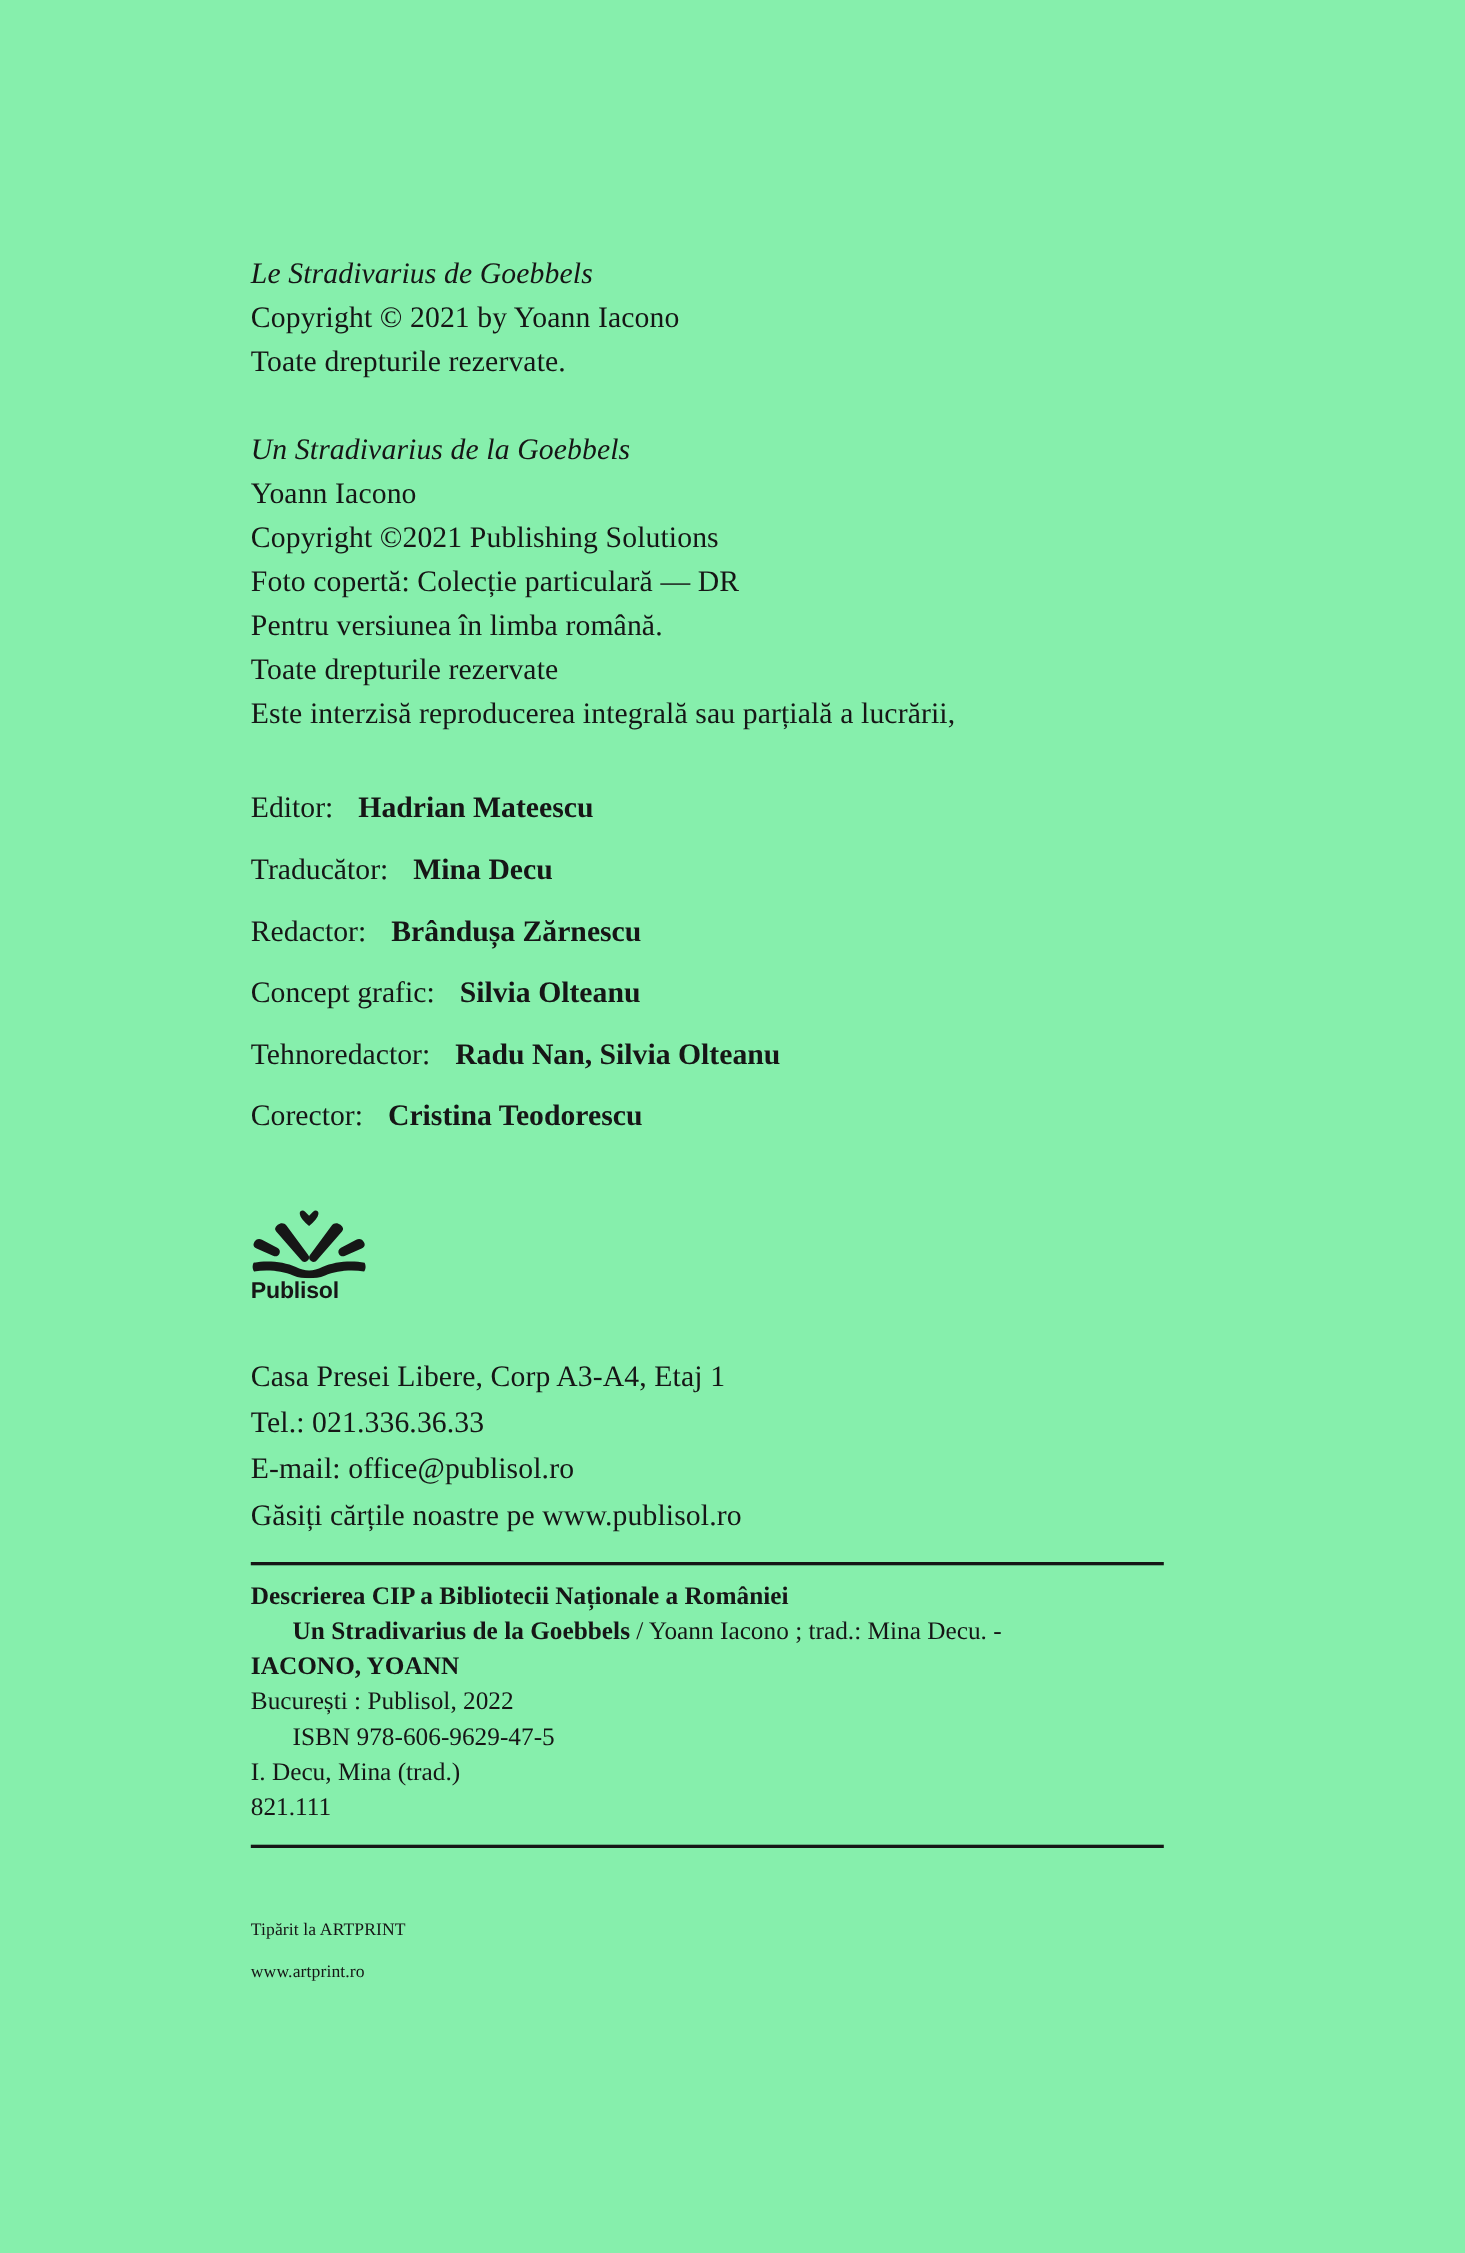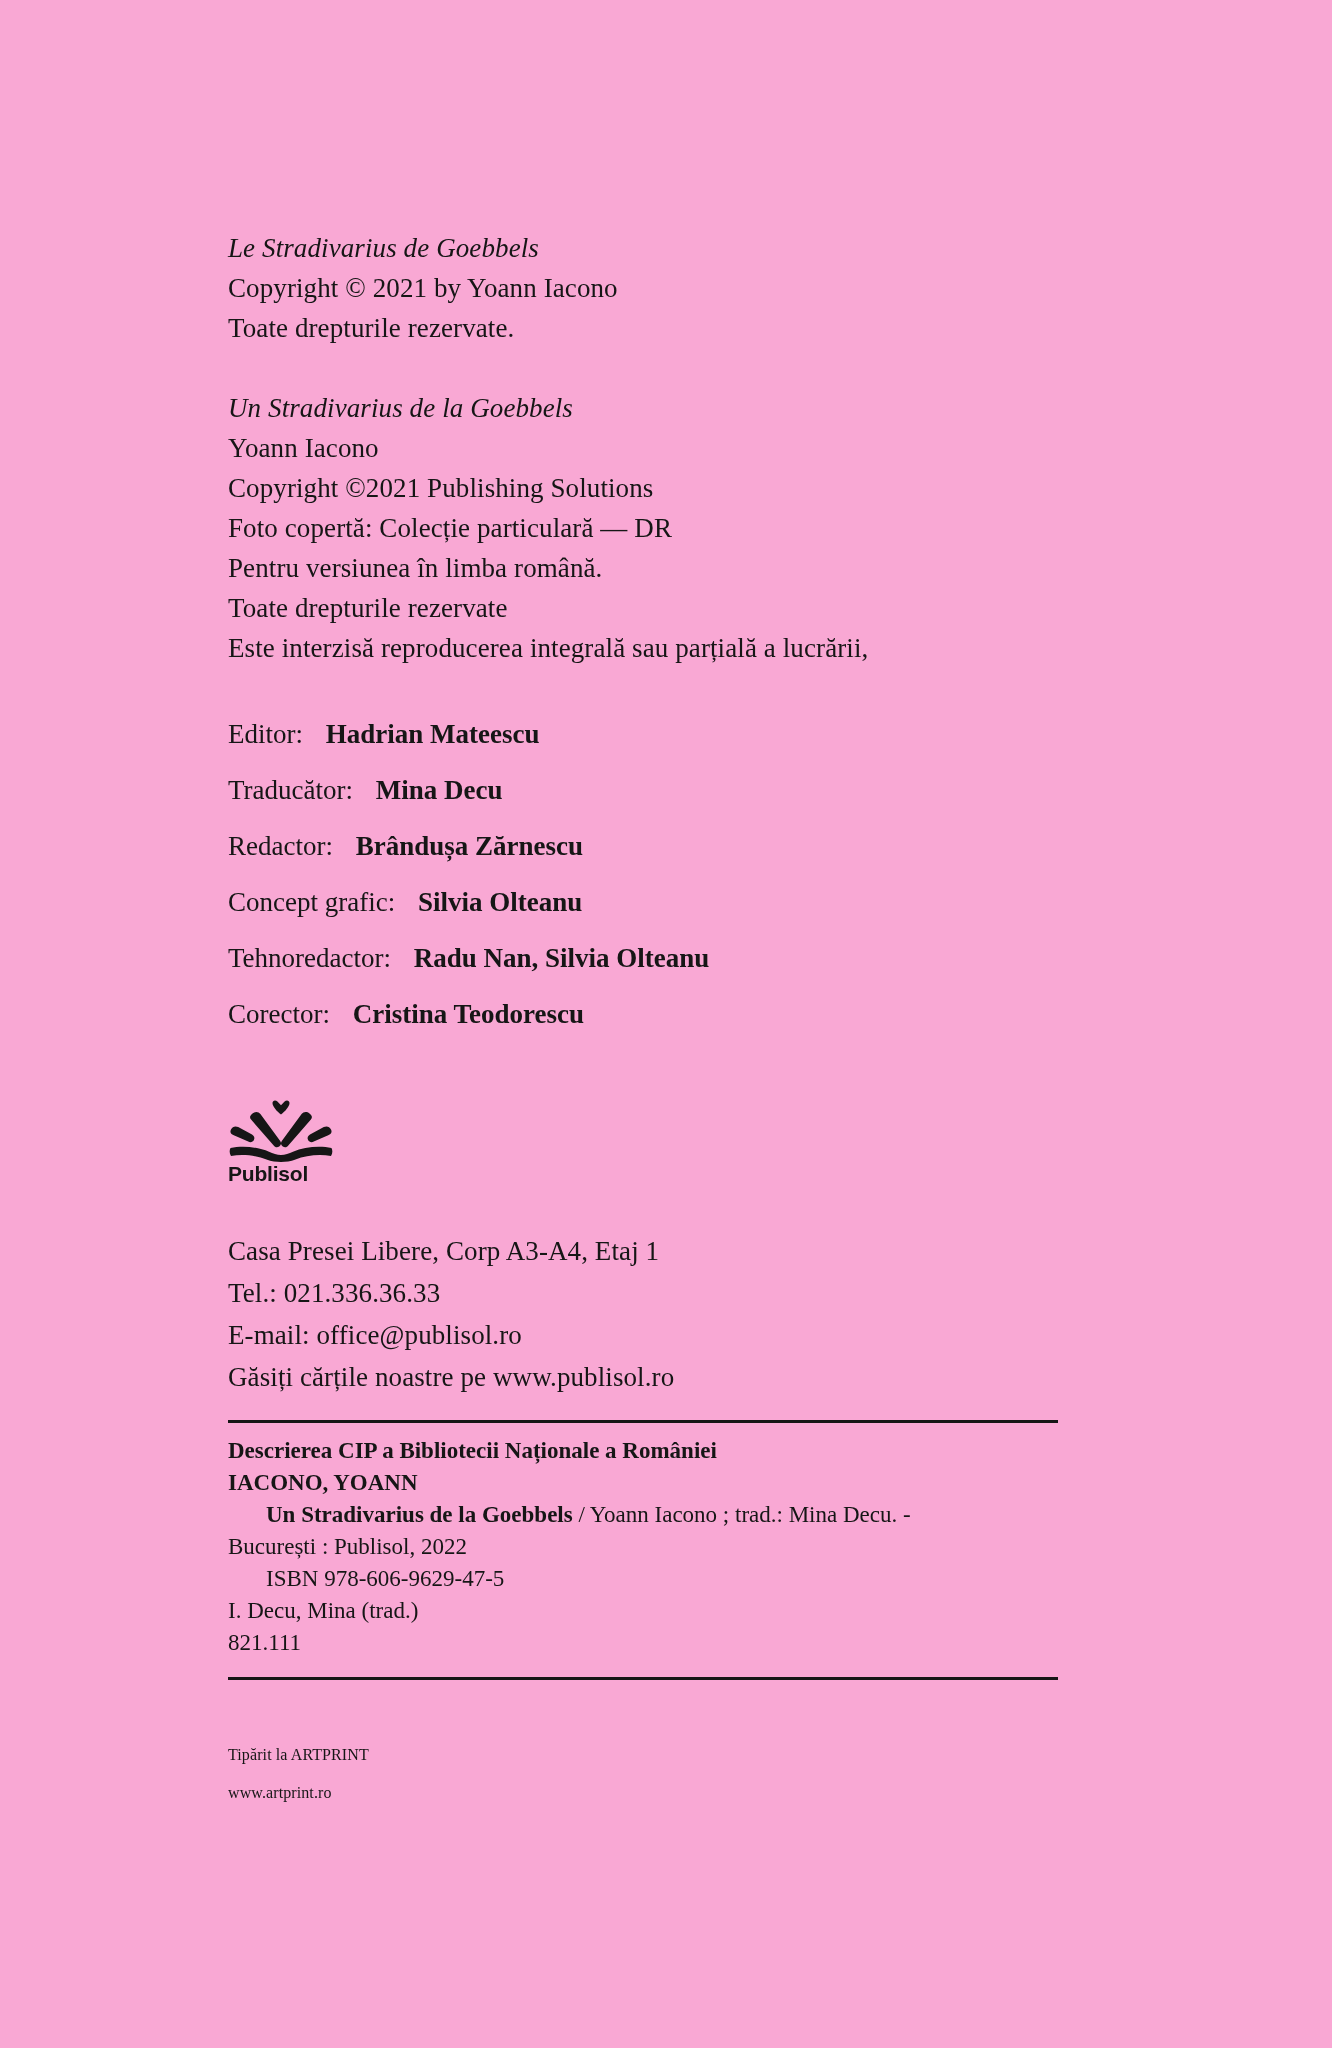--- a/index.html
+++ b/index.html
@@ -9,21 +9,21 @@
   }
   body {
     font-family: "Liberation Serif", "DejaVu Serif", serif;
     color: #161616;
   }
   .page {
     position: relative;
     width: 1332px;
     height: 2048px;
     margin: 0 auto;
-    background: #f9a8d4;
+    background: #86efac;
     box-sizing: border-box;
     overflow: hidden;
   }
   .content {
     position: absolute;
     left: 228px;
     top: 228px;
     width: 860px;
   }
 
@@ -165,22 +165,22 @@
       <div class="line">Casa Presei Libere, Corp A3-A4, Etaj 1</div>
       <div class="line">Tel.: 021.336.36.33</div>
       <div class="line">E-mail: office@publisol.ro</div>
       <div class="line">Găsiți cărțile noastre pe www.publisol.ro</div>
     </div>
 
     <hr class="rule">
 
     <div class="cip">
       <div class="cip-line b">Descrierea CIP a Bibliotecii Naționale a României</div>
+      <div class="cip-line cip-indent"><span class="b">Un Stradivarius de la Goebbels</span><span> / Yoann Iacono ; trad.: Mina Decu. -</span></div>
       <div class="cip-line b">IACONO, YOANN</div>
-      <div class="cip-line cip-indent"><span class="b">Un Stradivarius de la Goebbels</span><span> / Yoann Iacono ; trad.: Mina Decu. -</span></div>
       <div class="cip-line">București : Publisol, 2022</div>
       <div class="cip-line cip-indent-sm">ISBN 978-606-9629-47-5</div>
       <div class="cip-line">I. Decu, Mina (trad.)</div>
       <div class="cip-line">821.111</div>
     </div>
 
     <hr class="rule-bottom">
 
     <div class="printer">
       <div class="line">Tipărit la ARTPRINT</div>

